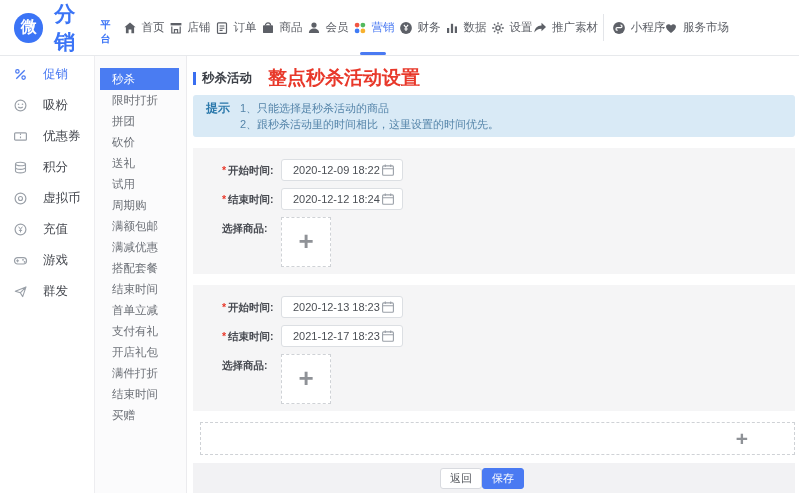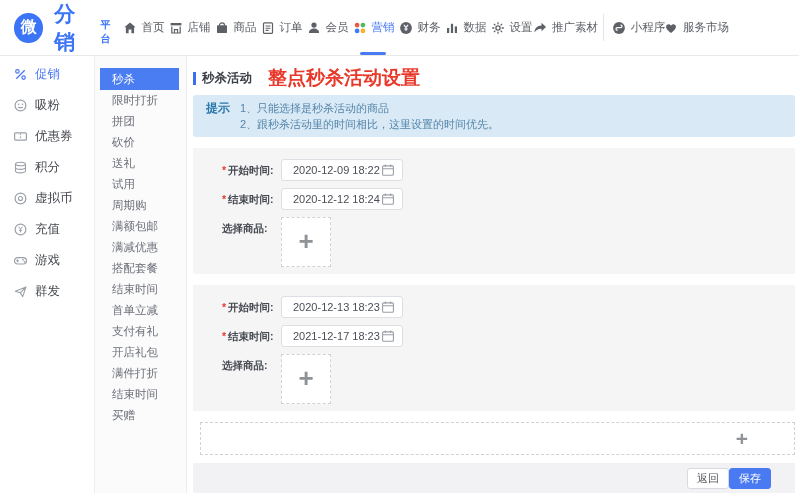--- a/index.html
+++ b/index.html
@@ -23,21 +23,21 @@
   .nlabel { font-size:11.5px; white-space:nowrap; }
   .nav-item.active { color:var(--accent,#4a7af2); }
   .nav-item.active::after { content:""; position:absolute; bottom:0; left:50%; transform:translateX(-50%);
     width:26px; height:3px; border-radius:2px; background:var(--accent,#4a7af2); }
   .nav-sep { width:1px; height:27px; background:#e3e5e9; align-self:center; margin:0 7px; }
 
   
   .shell { display:flex; height:437px; }
 
   .sidebar { width:95px; flex:0 0 auto; border-right:1px solid #ededf0; padding-top:3px; background:#fff; }
-  .side-item { height:31px; display:flex; align-items:center; padding-left:13px; gap:7px;
+  .side-item { height:31px; display:flex; align-items:center; padding-left:13px; gap:15px;
     font-size:12.5px; color:#45484f; cursor:pointer; }
   .side-item .sicon { width:15px; height:15px; display:flex; color:#9aa0a8; }
   .side-item.active { color:var(--accent,#4a7af2); }
   .side-item.active .sicon { color:var(--accent,#4a7af2); }
 
   .submenu { width:92px; flex:0 0 auto; background:#fbfbfc; border-right:1px solid #ebebee; padding-top:12px; }
   .sub-item { height:21px; line-height:21px; padding-left:17px; font-size:11.5px; color:#6b6f76;
     cursor:pointer; white-space:nowrap; }
   .sub-item.active { height:22px; line-height:22px; margin:0 7px 0 5px; padding-left:12px;
     background:var(--accent_strong,#4a7cf2); color:#fff; }
@@ -67,21 +67,21 @@
   .addbox { width:50px; height:50px; background:#fff; border:1px dashed #cfd2d6; display:flex;
     align-items:center; justify-content:center; cursor:pointer; }
   .plus { font-size:26px; font-weight:bold; color:#8f9297; line-height:1; margin-top:-3px; }
 
   .addpanel { margin-top:11px; margin-left:7px; height:40px; background:#fff; border:1px dashed #cfd2d6;
     position:relative; cursor:pointer; }
   .plus-wide { position:absolute; right:46px; top:50%; transform:translateY(-50%);
     font-size:21px; font-weight:bold; color:#8f9297; }
 
   .fbar { margin-top:8px; background:var(--footer_bg,#f2f2f4); height:36px; display:flex;
-    align-items:center; justify-content:flex-end; gap:0; padding-right:24px; }
+    align-items:center; justify-content:center; gap:0; padding-right:24px; }
   .btn { font-family:inherit; font-size:11px; height:21px; padding:0 9px; border-radius:3px;
     border:1px solid #d8dadf; background:#fff; color:#55585e; cursor:pointer; }
   .btn.primary { background:var(--accent,#4a7af2); border-color:var(--accent,#4a7af2); color:#fff; }
 
   svg { display:block; }
 </style>
 </head>
 <body>
 
 <div class="app">
@@ -107,34 +107,34 @@
               <path d="M2.6 3 h10.8 v2.4 H2.6 Z" fill="currentColor"></path>
               <path d="M3.8 6.6 V13 h8.4 V6.6" fill="none" stroke="currentColor" stroke-width="1.2"></path>
               <path d="M6.4 13 V9.6 h3.2 V13" fill="none" stroke="currentColor" stroke-width="1.1"></path>
             </svg>
         </span>
         <span class="nlabel">店铺</span>
       </div>
       <div class="nav-item">
         <span class="nicon">
           <svg width="16" height="16" viewBox="0 0 16 16">
+              <rect x="3.5" y="2.8" width="9" height="10.6" rx="1" fill="none" stroke="currentColor" stroke-width="1.2"></rect>
+              <path d="M5.6 6 h4.8 M5.6 8.2 h4.8 M5.6 10.4 h3" stroke="currentColor" stroke-width="1.1"></path>
+            </svg>
+        </span>
+        <span class="nlabel">订单</span>
+      </div>
+      <div class="nav-item">
+        <span class="nicon">
+          <svg width="16" height="16" viewBox="0 0 16 16">
               <path d="M5.4 5.4 a2.6 2.6 0 0 1 5.2 0" fill="none" stroke="currentColor" stroke-width="1.2"></path>
               <rect x="3" y="5.2" width="10" height="7.9" rx="0.9" fill="currentColor"></rect>
             </svg>
         </span>
         <span class="nlabel">商品</span>
-      </div>
-      <div class="nav-item">
-        <span class="nicon">
-          <svg width="16" height="16" viewBox="0 0 16 16">
-              <rect x="3.5" y="2.8" width="9" height="10.6" rx="1" fill="none" stroke="currentColor" stroke-width="1.2"></rect>
-              <path d="M5.6 6 h4.8 M5.6 8.2 h4.8 M5.6 10.4 h3" stroke="currentColor" stroke-width="1.1"></path>
-            </svg>
-        </span>
-        <span class="nlabel">订单</span>
       </div>
       <div class="nav-item">
         <span class="nicon">
           <svg width="16" height="16" viewBox="0 0 16 16">
               <circle cx="8" cy="5.1" r="2.6" fill="currentColor"></circle>
               <path d="M2.9 13 c0-3 2.3-4.6 5.1-4.6 s5.1 1.6 5.1 4.6 z" fill="currentColor"></path>
             </svg>
         </span>
         <span class="nlabel">会员</span>
       </div>

